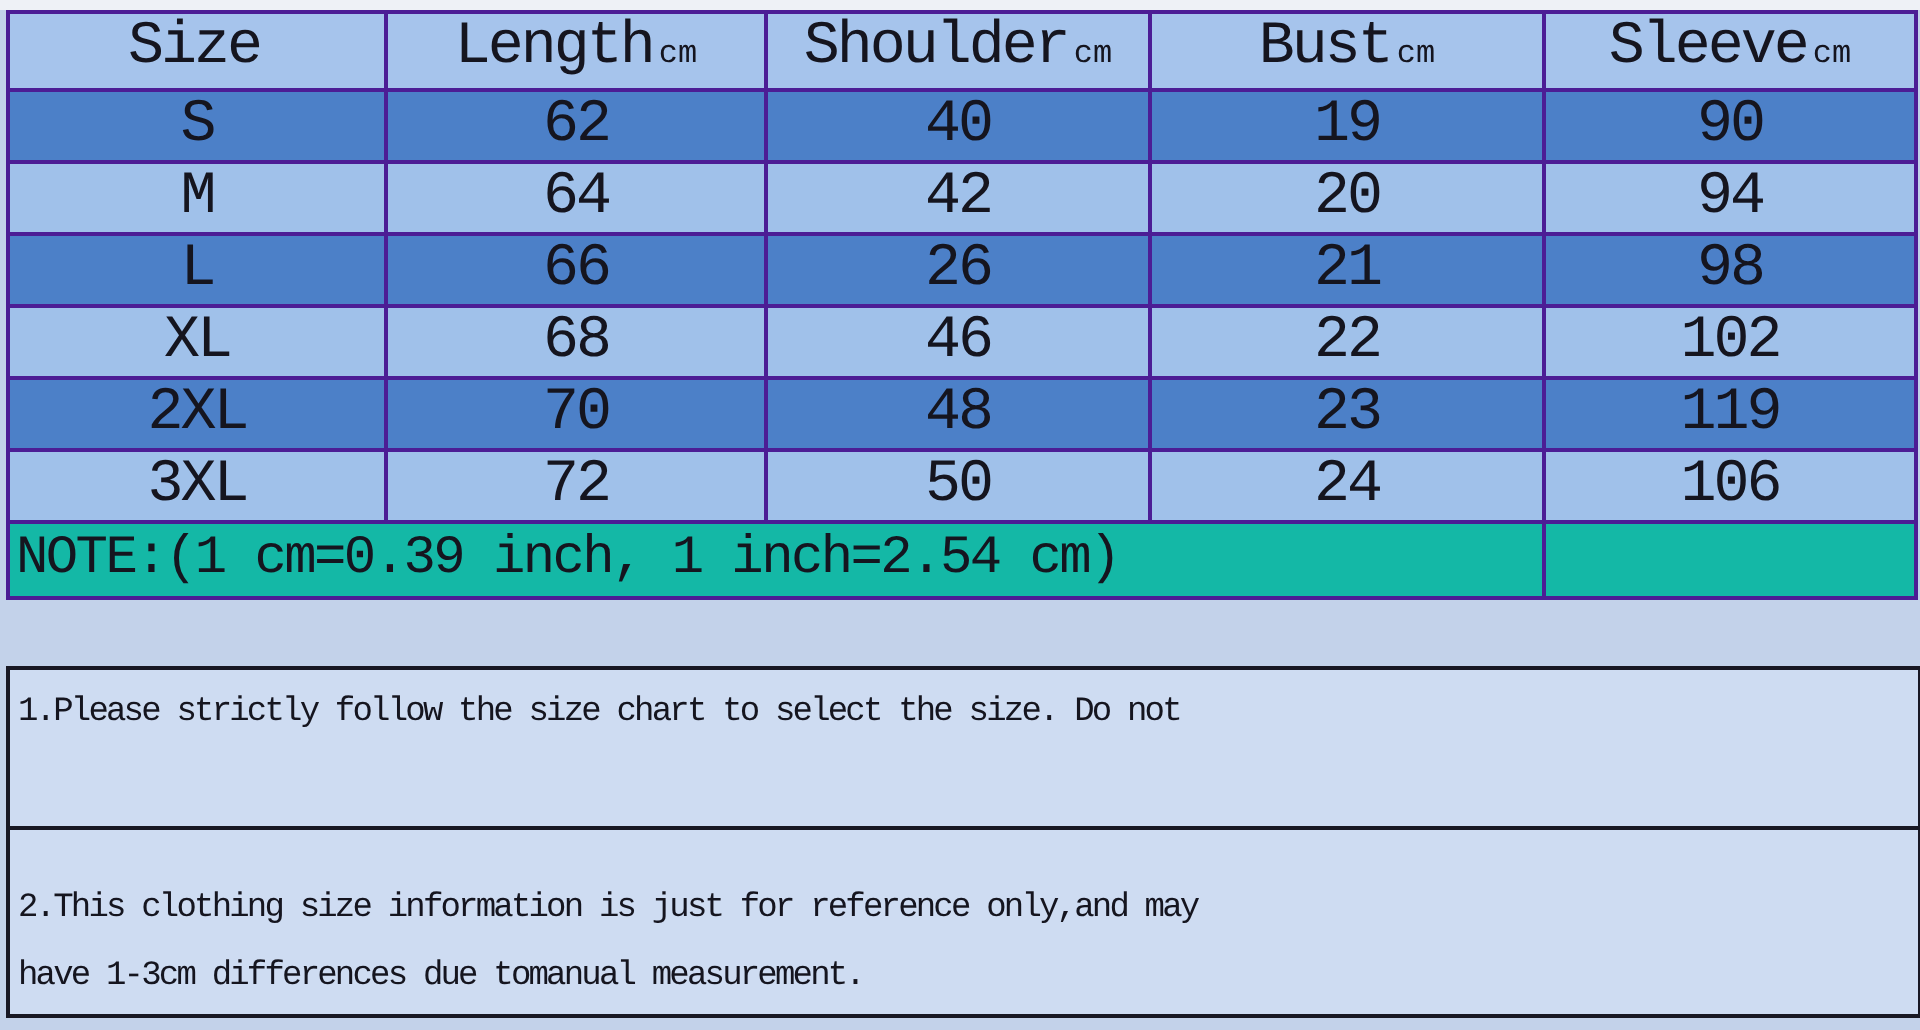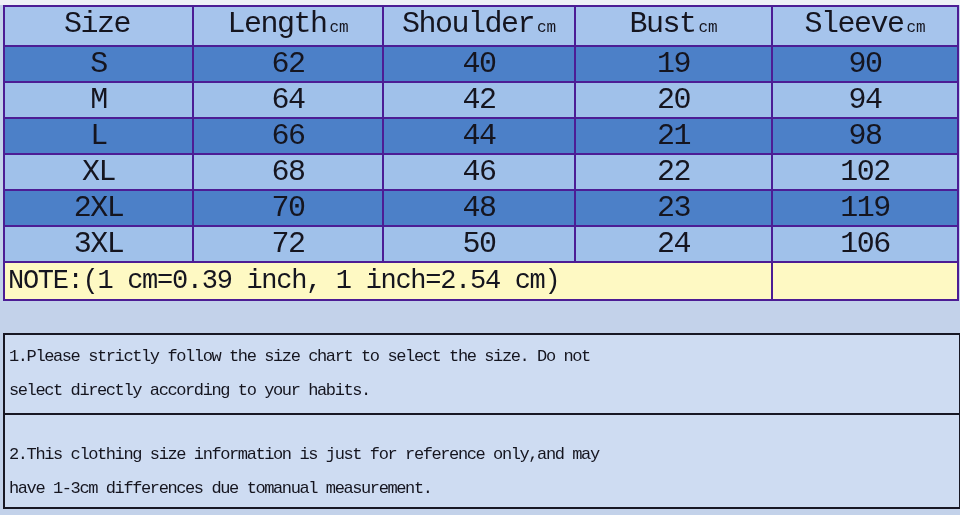--- a/index.html
+++ b/index.html
@@ -45,21 +45,21 @@
   }
   .header-row th { background: #a6c4ec; }
   .row-dark td   { background: #4c80c8; }
   .row-light td  { background: #a0c1ea; }
   .unit {
     font-size: 16px;
     letter-spacing: 0;
     margin-left: 3px;
   }
   .note-row td {
-    background: #fef9c3;
+    background: #14b8a6;
     height: 36px;
     line-height: 36px;
     text-align: left;
     font-size: 27px;
     letter-spacing: -1.3px;
     padding-left: 3px;
   }
   .note-box {
     position: absolute;
     left: 3px;
@@ -117,21 +117,21 @@
       <tr class="row-light">
         <td>M</td>
         <td>64</td>
         <td>42</td>
         <td>20</td>
         <td>94</td>
       </tr>
       <tr class="row-dark">
         <td>L</td>
         <td>66</td>
-        <td>44</td>
+        <td>26</td>
         <td>21</td>
         <td>98</td>
       </tr>
       <tr class="row-light">
         <td>XL</td>
         <td>68</td>
         <td>46</td>
         <td>22</td>
         <td>102</td>
       </tr>
@@ -152,20 +152,19 @@
 
       <tr class="note-row">
         <td colspan="4">NOTE:(1 cm=0.39 inch, 1 inch=2.54 cm)</td>
         <td></td>
       </tr>
     </tbody>
   </table>
 
   <div class="note-box note-box-1">
     <div>1.Please strictly follow the size chart to select the size. Do not</div>
-    <div>select directly according to your habits.</div>
   </div>
 
   <div class="note-box note-box-2">
     <div>2.This clothing size information is just for reference only,and may</div>
     <div>have 1-3cm differences due tomanual measurement.</div>
   </div>
 </div>
 
 </body></html>

